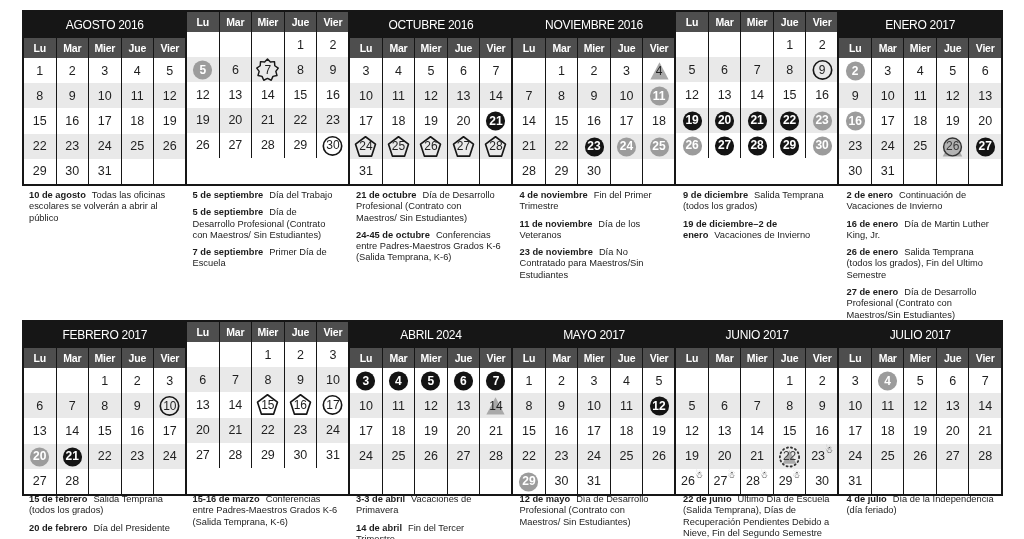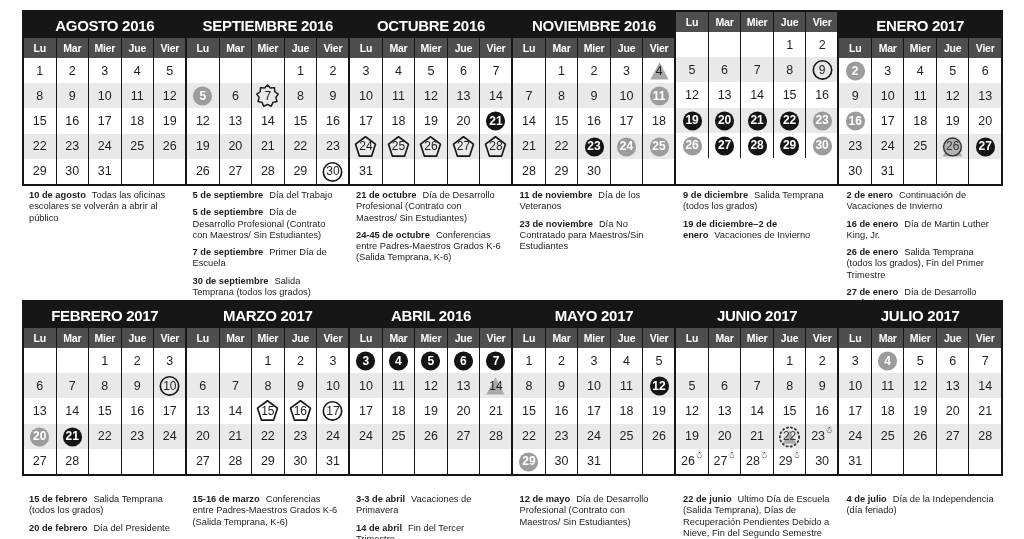--- a/index.html
+++ b/index.html
@@ -1,23 +1,23 @@
 <!DOCTYPE html>
 <html><head>
 <meta charset="utf-8">
 <style>
   html,body{margin:0;padding:0;background:#fff;}
   #page{position:relative;width:1024px;height:539px;background:#ffffff;overflow:hidden;
         font-family:"Liberation Sans","DejaVu Sans",sans-serif;}
   .months-row{position:absolute;left:22px;width:981px;display:flex;z-index:2;}
   #months-0{top:10px}
-  #months-1{top:300px}
+  #months-1{top:320px}
   .month{flex:1 1 0;border:2.5px solid #161616;margin-left:-2.5px;background:#fff;min-width:0;}
   .month:first-child{margin-left:0}
-  .m-header{height:26px;background:#161616;color:#fff;font-weight:bold;font-size:15px;
+  .m-header{height:26px;background:#161616;color:#fff;font-weight:normal;font-size:12px;
             display:flex;align-items:center;justify-content:center;letter-spacing:-0.3px;white-space:nowrap;}
   .dow-row{display:flex;height:20px;background:#4e4e4e;}
   .dow{flex:1 1 0;display:flex;align-items:center;justify-content:center;color:#fff;
        font-weight:bold;font-size:10.5px;border-left:1.5px solid #161616;letter-spacing:-0.2px;}
   .dow:first-child{border-left:none}
   .grid-row{display:flex;height:25.2px;}
   .grid-row.shade{background:#e9e9e9;}
   .cell{flex:1 1 0;position:relative;display:flex;align-items:center;justify-content:center;
         font-size:12.5px;color:#1f1f1f;border-left:1.5px solid #161616;}
   .cell:first-child{border-left:none}
@@ -125,21 +125,20 @@
             <span>30</span>
           </div>
           <div class="cell">
             <span>31</span>
           </div>
           <div class="cell"></div>
           <div class="cell"></div>
         </div>
       </div>
       <div class="month">
-        <div class="m-header">SEPTIEMBRE 2016</div>
         <div class="dow-row">
           <div class="dow">Lu</div>
           <div class="dow">Mar</div>
           <div class="dow">Mier</div>
           <div class="dow">Jue</div>
           <div class="dow">Vier</div>
         </div>
         <div class="grid-row">
           <div class="cell"></div>
           <div class="cell"></div>
@@ -721,38 +720,38 @@
       </div>
     </div>
   <div id="notes-0" class="notes-row">
       <div class="note-col">
         <div class="note"><b>10 de agosto</b><span>Todas las oficinas escolares se volverán a abrir al público</span></div>
       </div>
       <div class="note-col">
         <div class="note"><b>5 de septiembre</b><span>Día del Trabajo</span></div>
         <div class="note"><b>5 de septiembre</b><span>Día de Desarrollo Profesional (Contrato con Maestros/ Sin Estudiantes)</span></div>
         <div class="note"><b>7 de septiembre</b><span>Primer Día de Escuela</span></div>
-        <div class="note"><b>30 de septiembre</b><span>Salida Temprana (todos los grados)</span></div>
       </div>
       <div class="note-col">
         <div class="note"><b>21 de octubre</b><span>Día de Desarrollo Profesional (Contrato con Maestros/ Sin Estudiantes)</span></div>
         <div class="note"><b>24-45 de octubre</b><span>Conferencias entre Padres-Maestros Grados K-6 (Salida Temprana, K-6)</span></div>
       </div>
       <div class="note-col">
+        <div class="note"><b>4 de noviembre</b><span>Fin del Primer Trimestre</span></div>
         <div class="note"><b>11 de noviembre</b><span>Día de los Veteranos</span></div>
         <div class="note"><b>23 de noviembre</b><span>Día No Contratado para Maestros/Sin Estudiantes</span></div>
       </div>
       <div class="note-col">
         <div class="note"><b>9 de diciembre</b><span>Salida Temprana (todos los grados)</span></div>
         <div class="note"><b>19 de diciembre–2 de enero</b><span>Vacaciones de Invierno</span></div>
       </div>
       <div class="note-col">
         <div class="note"><b>2 de enero</b><span>Continuación de Vacaciones de Invierno</span></div>
         <div class="note"><b>16 de enero</b><span>Día de Martin Luther King, Jr.</span></div>
-        <div class="note"><b>26 de enero</b><span>Salida Temprana (todos los grados), Fin del Primer Trimestre</span></div>
+        <div class="note"><b>26 de enero</b><span>Salida Temprana (todos los grados), Fin del Ultimo Semestre</span></div>
         <div class="note"><b>27 de enero</b><span>Día de Desarrollo Profesional (Contrato con Maestros/Sin Estudiantes)</span></div>
       </div>
     </div>
   <div id="months-1" class="months-row">
       <div class="month">
         <div class="m-header">FEBRERO 2017</div>
         <div class="dow-row">
           <div class="dow">Lu</div>
           <div class="dow">Mar</div>
           <div class="dow">Mier</div>
@@ -844,21 +843,20 @@
           </div>
           <div class="cell">
             <span>28</span>
           </div>
           <div class="cell"></div>
           <div class="cell"></div>
           <div class="cell"></div>
         </div>
       </div>
       <div class="month">
-        <div class="m-header">MARZO 2017</div>
         <div class="dow-row">
           <div class="dow">Lu</div>
           <div class="dow">Mar</div>
           <div class="dow">Mier</div>
           <div class="dow">Jue</div>
           <div class="dow">Vier</div>
         </div>
         <div class="grid-row">
           <div class="cell"></div>
           <div class="cell"></div>
@@ -950,21 +948,21 @@
           </div>
           <div class="cell">
             <span>30</span>
           </div>
           <div class="cell">
             <span>31</span>
           </div>
         </div>
       </div>
       <div class="month">
-        <div class="m-header">ABRIL 2016</div>
+        <div class="m-header">ABRIL 2024</div>
         <div class="dow-row">
           <div class="dow">Lu</div>
           <div class="dow">Mar</div>
           <div class="dow">Mier</div>
           <div class="dow">Jue</div>
           <div class="dow">Vier</div>
         </div>
         <div class="grid-row">
           <div class="cell">
             <div class="mk">

